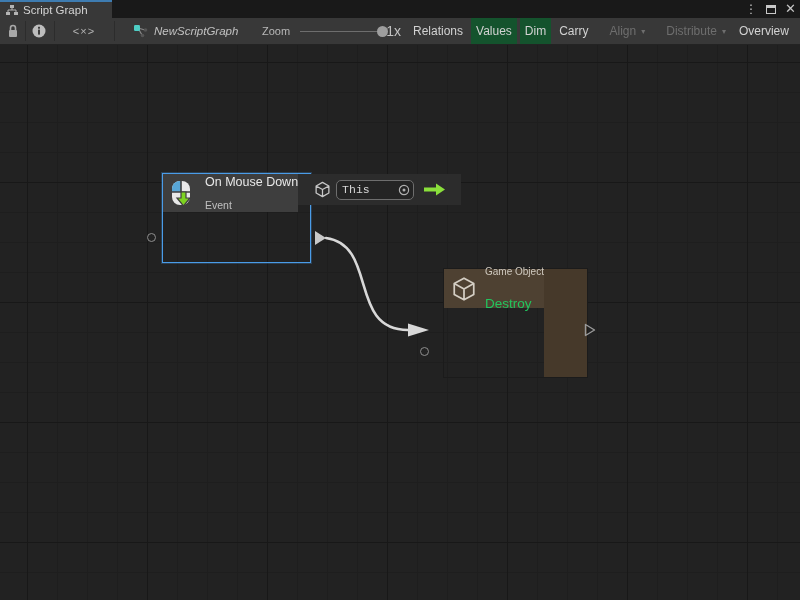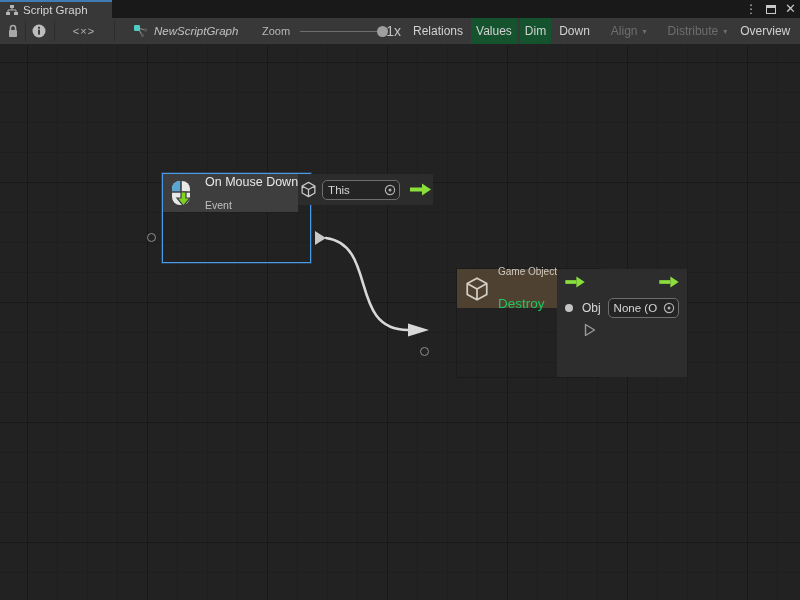--- a/index.html
+++ b/index.html
@@ -49,27 +49,27 @@
       linear-gradient(0deg,#1e1e1e 0 1px,transparent 1px);
     background-size:120px 100%,100% 120px,30px 100%,100% 30px;
     background-position:27px 0,0 18px,27px 0,0 18px; }
 
   svg.icon { display:block; }
 
   
   .node { position:absolute; display:flex; flex-direction:row; }
   .node-omd { left:162px; top:128px; width:149px; height:90px; border:1px solid #4a9ce8;
               box-shadow:0 0 0 1px rgba(74,156,232,.25); }
-  .node-destroy { left:456px; top:223px; width:145px; height:110px; border:1px solid #1b1b1b; }
+  .node-destroy { left:443px; top:223px; width:145px; height:110px; border:1px solid #1b1b1b; }
   .accent-omd { height:7px; background:#76c43d; }
   .accent-destroy { height:7px; background:#f5871d; }
   .omd-head { height:38px; background:#3e3e3e; display:flex; align-items:center; padding-left:6px; gap:8px; }
   .omd-t1 { font-size:12.5px; color:#e8e8e8; white-space:nowrap; }
   .omd-t2 { font-size:10.5px; color:#c0c0c0; margin-top:10px; }
-  .omd-row { height:31px; background:#2c2c2c; display:flex; align-items:center; padding:0 2px; gap:5px; }
+  .omd-row { height:31px; background:#2c2c2c; display:flex; align-items:center; padding:0 16px; gap:5px;font-family:Liberation Mono, monospace; }
   .omd-foot { flex:1; background:#3a3a3a; }
   .dst-head { height:39px; background:#4e4132; display:flex; align-items:center; padding-left:7px; gap:8px; }
   .dst-cat { font-size:10px; color:#cfc9bf; white-space:nowrap; }
   .dst-t1 { font-size:13.5px; color:#22c55e; margin-top:19px; white-space:nowrap; }
   .dst-body { background:#2d2d2d; }
   .dst-row1 { height:25px; display:flex; align-items:center; justify-content:space-between; padding:0 8px; }
   .dst-row2 { height:28px; display:flex; align-items:center; padding:0 8px; }
   .dst-foot { flex:1; background:#46392a; }
   .obj-dot { width:8px; height:8px; border-radius:50%; background:#c4c4c4; }
   .obj-label { font-size:12px; color:#d8d8d8; margin:0 7px 0 9px; }
@@ -148,21 +148,21 @@
       <div class="zoom-track">
         <div class="zoom-handle"></div>
       </div>
       <span class="zoom-val">1x</span>
     </div>
 
     <div class="tb-right">
       <div class="flat-btn">Relations</div>
       <div class="flat-btn active">Values</div>
       <div class="flat-btn active">Dim</div>
-      <div class="flat-btn">Down</div>
+      <div class="flat-btn">Carry</div>
       <div class="flat-btn disabled">
         <span>Align</span>
         <span class="dd-arrow">▾</span>
       </div>
       <div class="flat-btn disabled">
         <span>Distribute</span>
         <span class="dd-arrow">▾</span>
       </div>
       <div class="flat-btn">Overview</div>
       <div class="flat-btn">Full Screen</div>
@@ -216,43 +216,20 @@
       <div class="accent-destroy"></div>
       <div class="dst-head">
         <svg class="icon" width="26" height="26" viewBox="0 0 24 24">
           <path d="M12 2 L21 7 V17 L12 22 L3 17 V7 Z M3 7 L12 12 L21 7 M12 12 V22" stroke="#d4cec4" stroke-width="1.6" fill="none" stroke-linejoin="round"></path>
         </svg>
         <div>
           <div class="dst-cat">Game Object</div>
           <div class="dst-t1">Destroy</div>
         </div>
       </div>
-      <div class="dst-body">
-        <div class="dst-row1">
-          <svg class="icon" width="20" height="12" viewBox="0 0 21 13">
-            <rect x="0" y="4.5" width="12" height="4" fill="#8adf3b"></rect>
-            <polygon points="12,0.5 21,6.5 12,12.5" fill="#8adf3b"></polygon>
-          </svg>
-          <svg class="icon" width="20" height="12" viewBox="0 0 21 13">
-            <rect x="0" y="4.5" width="12" height="4" fill="#8adf3b"></rect>
-            <polygon points="12,0.5 21,6.5 12,12.5" fill="#8adf3b"></polygon>
-          </svg>
-        </div>
-        <div class="dst-row2">
-          <div class="obj-dot"></div>
-          <span class="obj-label">Obj</span>
-          <div class="field field-dst">
-            <span>None (O</span>
-            <svg class="icon" width="12" height="12" viewBox="0 0 12 12">
-              <circle cx="6" cy="6" r="4.6" stroke="#b0b0b0" stroke-width="1.2" fill="none"></circle>
-              <circle cx="6" cy="6" r="1.5" fill="#b0b0b0"></circle>
-            </svg>
-          </div>
-        </div>
-      </div>
       <div class="dst-foot"></div>
     </div>
     <div class="port-circle pc-dst"></div>
     <svg class="icon tri-hollow" width="12" height="14" viewBox="0 0 12 14">
       <polygon points="1.5,1.5 10.5,7 1.5,12.5" stroke="#9a9a9a" stroke-width="1.4" fill="none" stroke-linejoin="round"></polygon>
     </svg>
 
   </div>
 </div>
 

